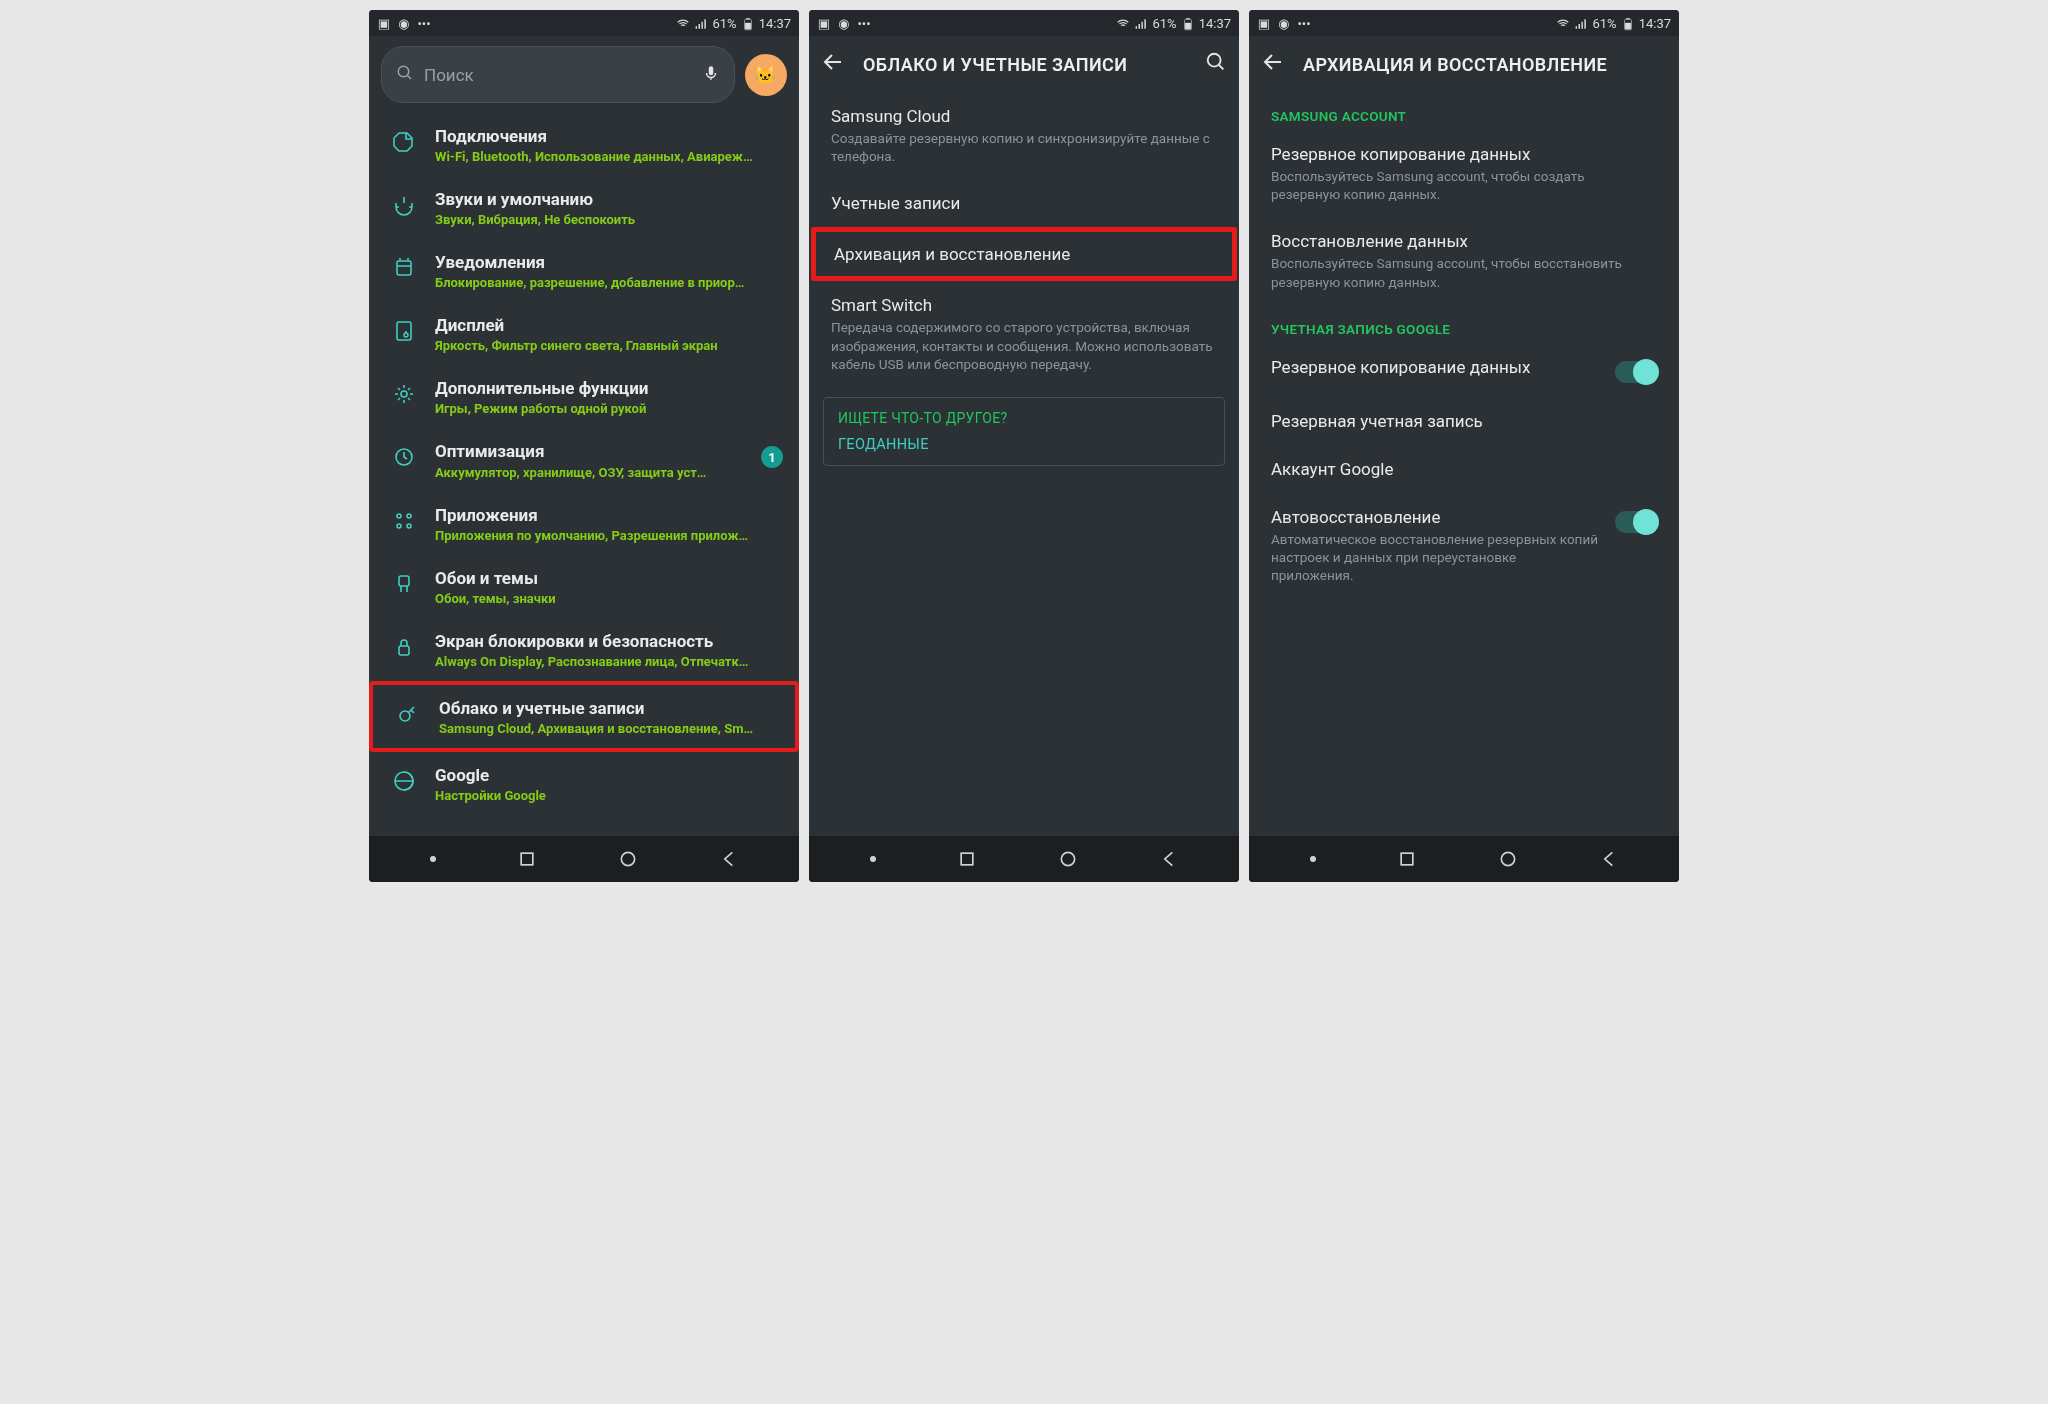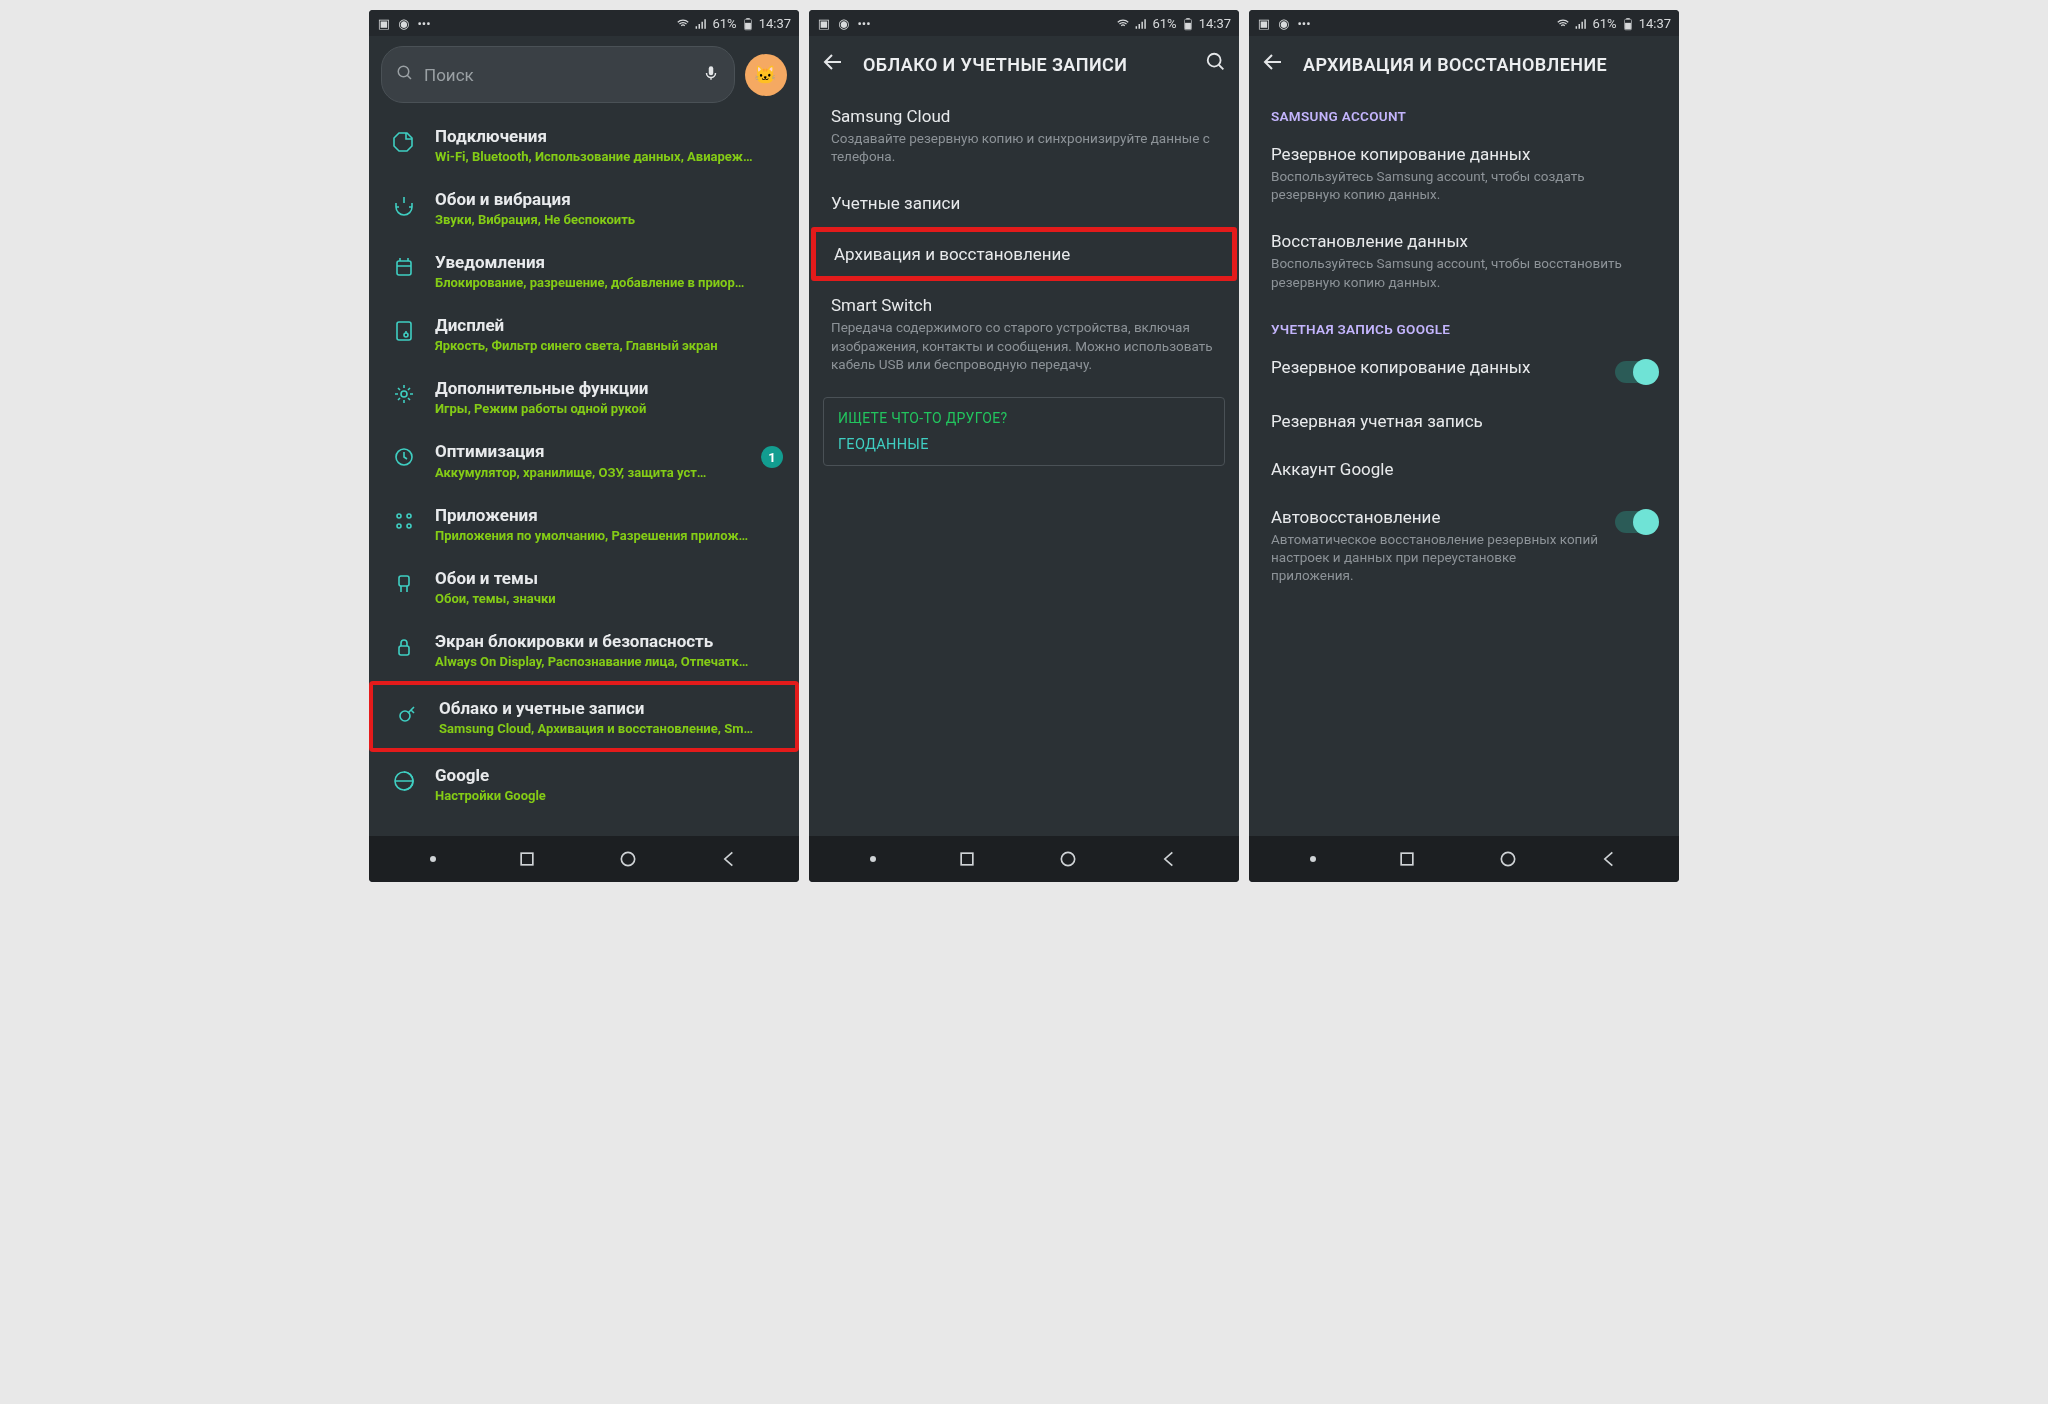--- a/index.html
+++ b/index.html
@@ -98,21 +98,21 @@
     gap: 18px;
     background: #2b3135;
   }
   .header .back { width: 24px; color: #e4e6e8; }
   .header .htitle { font-size: 18px; font-weight: 600; letter-spacing: 0.4px; color: #eceef0; }
   .header .search-action { margin-left: auto; color: #e4e6e8; }
   .entry { padding: 14px 22px; }
   .entry .et { font-size: 17px; color: #e8eaec; }
   .entry .es { font-size: 13.5px; color: #8d9398; margin-top: 3px; line-height: 1.35; }
   .entry.hl { border: 5px solid #e41b1b; border-radius: 3px; padding: 12px 18px; margin: 0 2px; }
-  .section-head { padding: 16px 22px 6px; font-size: 13.5px; font-weight: 600; color: #c4b5fd; letter-spacing: 0.3px; }
+  .section-head { padding: 16px 22px 6px; font-size: 13.5px; font-weight: 600; color: #22c55e; letter-spacing: 0.3px; }
   .suggest {
     margin: 10px 14px;
     border: 1px solid #4a5156;
     border-radius: 4px;
     padding: 12px 14px;
   }
   .suggest .sh { font-size: 14px; font-weight: 400; color: #22c55e; letter-spacing: 0.3px; }
   .suggest .sl { font-size: 14.5px; color: #3fcfc2; margin-top: 10px; letter-spacing: 0.3px; }
   .row-toggle {
     display: flex; align-items: flex-start; padding: 14px 22px; gap: 14px;
@@ -206,21 +206,21 @@
       <div class="sub">Wi-Fi, Bluetooth, Использование данных, Авиареж…</div>
     </div>
     </div>
       <div class="item">
         <span class="ico">
           <svg viewBox="0 0 24 24" width="24" height="24">
             <path d="M4 10v4a8 8 0 0016 0v-4M4 14h3M17 14h3M12 4v6"></path>
           </svg>
         </span>
     <div class="txt">
-      <div class="title">Обои и вибрация</div>
+      <div class="title">Звуки и умолчанию</div>
       <div class="sub">Звуки, Вибрация, Не беспокоить</div>
     </div>
     </div>
       <div class="item">
         <span class="ico">
           <svg viewBox="0 0 24 24" width="24" height="24">
             <rect x="5" y="5" width="14" height="14" rx="2"></rect>
             <path d="M8 2v3M16 2v3M5 10h14"></path>
           </svg>
         </span>

